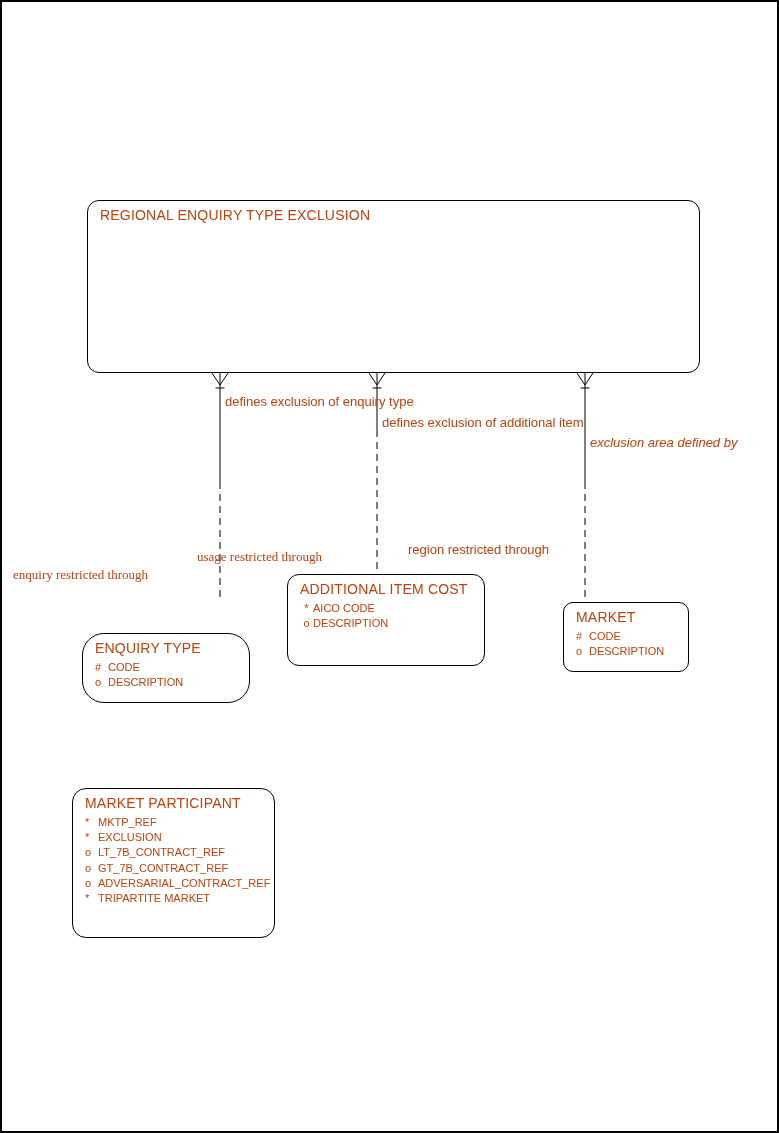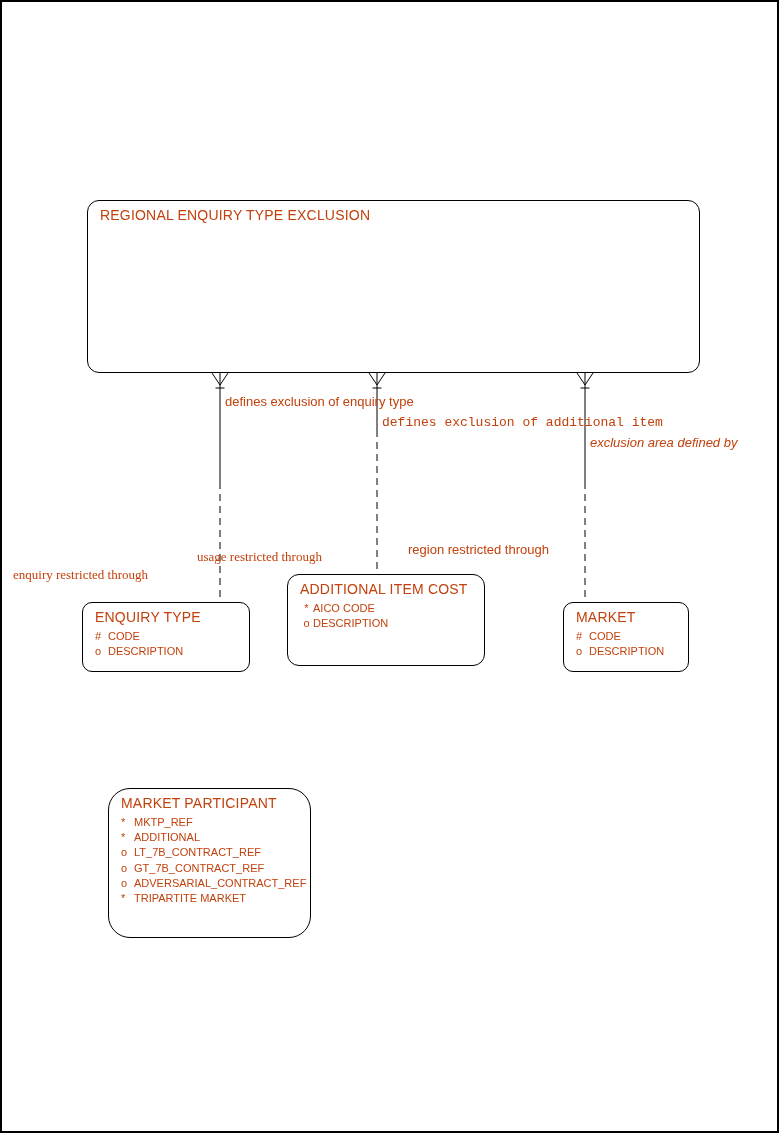--- a/index.html
+++ b/index.html
@@ -77,28 +77,28 @@
       <line class="stroke" x1="583" y1="383" x2="583" y2="480"></line>
       <line class="stroke" x1="583" y1="480" x2="583" y2="600" stroke-dasharray="7 5"></line>
     </g>
   </svg>
 
   <div class="entity" style="left:85px;top:198px;width:613px;height:173px;">
     <div class="title">REGIONAL ENQUIRY TYPE EXCLUSION</div>
   </div>
 
   <div class="rel-label" style="left:223px;top:392px;">defines exclusion of enquiry type</div>
-  <div class="rel-label" style="left:380px;top:413px;font-family:Liberation Mono, monospace;">defines exclusion of additional item</div>
+  <div class="rel-label" style="left:380px;top:413px;">defines exclusion of additional item</div>
   <div class="rel-label" style="left:588px;top:433px;font-style:italic;">exclusion area defined by</div>
 
   <div class="rel-label" style="left:11px;top:565px;font-family:Liberation Serif, serif;">enquiry restricted through</div>
   <div class="rel-label" style="left:195px;top:547px;font-family:Liberation Serif, serif;">usage restricted through</div>
   <div class="rel-label" style="left:406px;top:540px;">region restricted through</div>
 
-  <div class="entity" style="left:80px;top:600px;width:168px;height:70px;border-radius:10px;">
+  <div class="entity" style="left:80px;top:631px;width:168px;height:70px;border-radius:22px;">
     <div class="title">ENQUIRY TYPE</div>
     <div class="attrs">
       <div class="attr">
         <span class="marker">#</span>
         <span>CODE</span>
       </div>
       <div class="attr">
         <span class="marker">o</span>
         <span>DESCRIPTION</span>
       </div>
@@ -126,30 +126,30 @@
         <span class="marker">#</span>
         <span>CODE</span>
       </div>
       <div class="attr">
         <span class="marker">o</span>
         <span>DESCRIPTION</span>
       </div>
     </div>
   </div>
 
-  <div class="entity" style="left:70px;top:786px;width:203px;height:150px;border-radius:22px;margin-left:36px;">
+  <div class="entity" style="left:70px;top:786px;width:203px;height:150px;border-radius:14px;">
     <div class="title">MARKET PARTICIPANT</div>
     <div class="attrs">
       <div class="attr">
         <span class="marker">*</span>
         <span>MKTP_REF</span>
       </div>
       <div class="attr">
         <span class="marker">*</span>
-        <span>ADDITIONAL</span>
+        <span>EXCLUSION</span>
       </div>
       <div class="attr">
         <span class="marker">o</span>
         <span>LT_7B_CONTRACT_REF</span>
       </div>
       <div class="attr">
         <span class="marker">o</span>
         <span>GT_7B_CONTRACT_REF</span>
       </div>
       <div class="attr">

